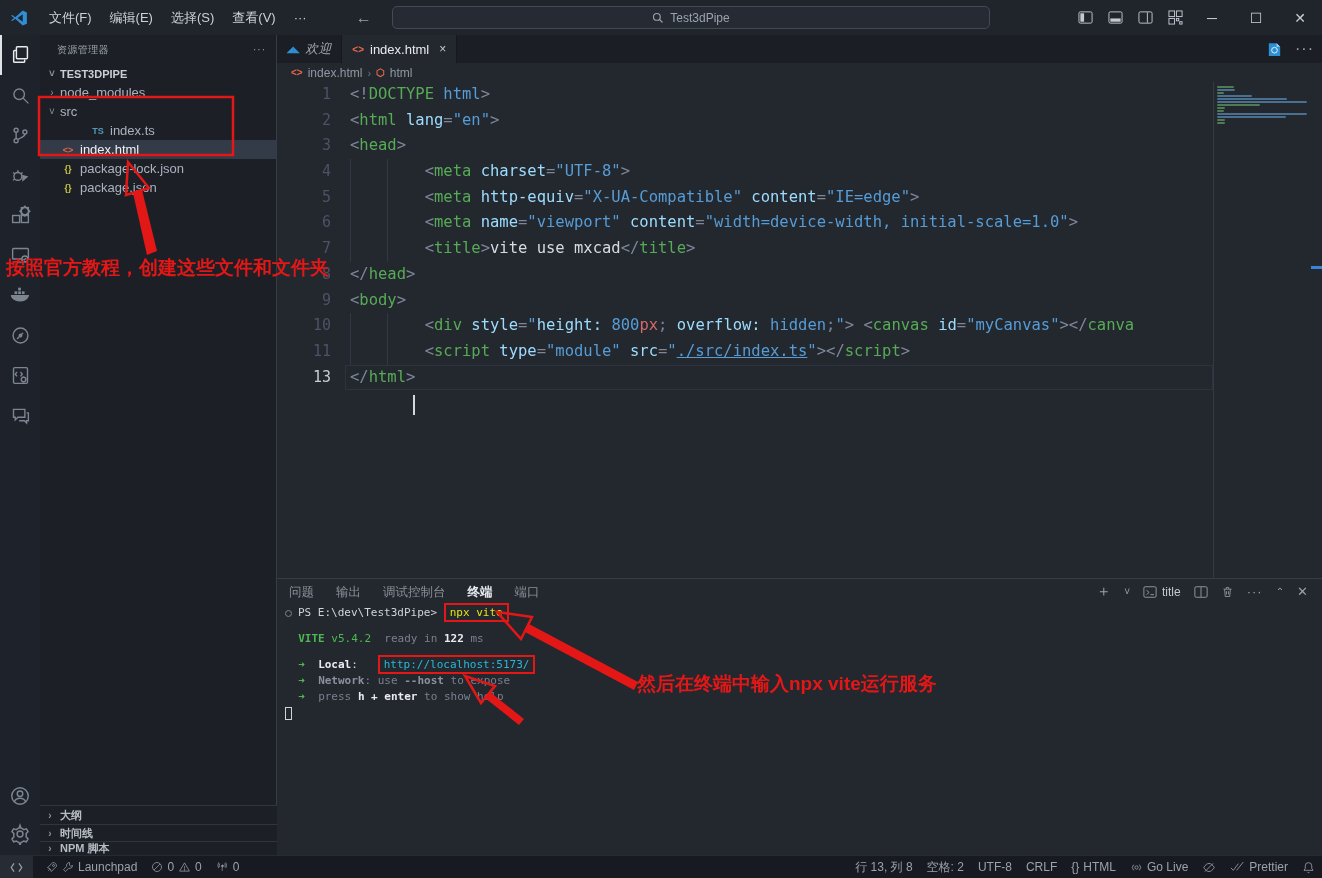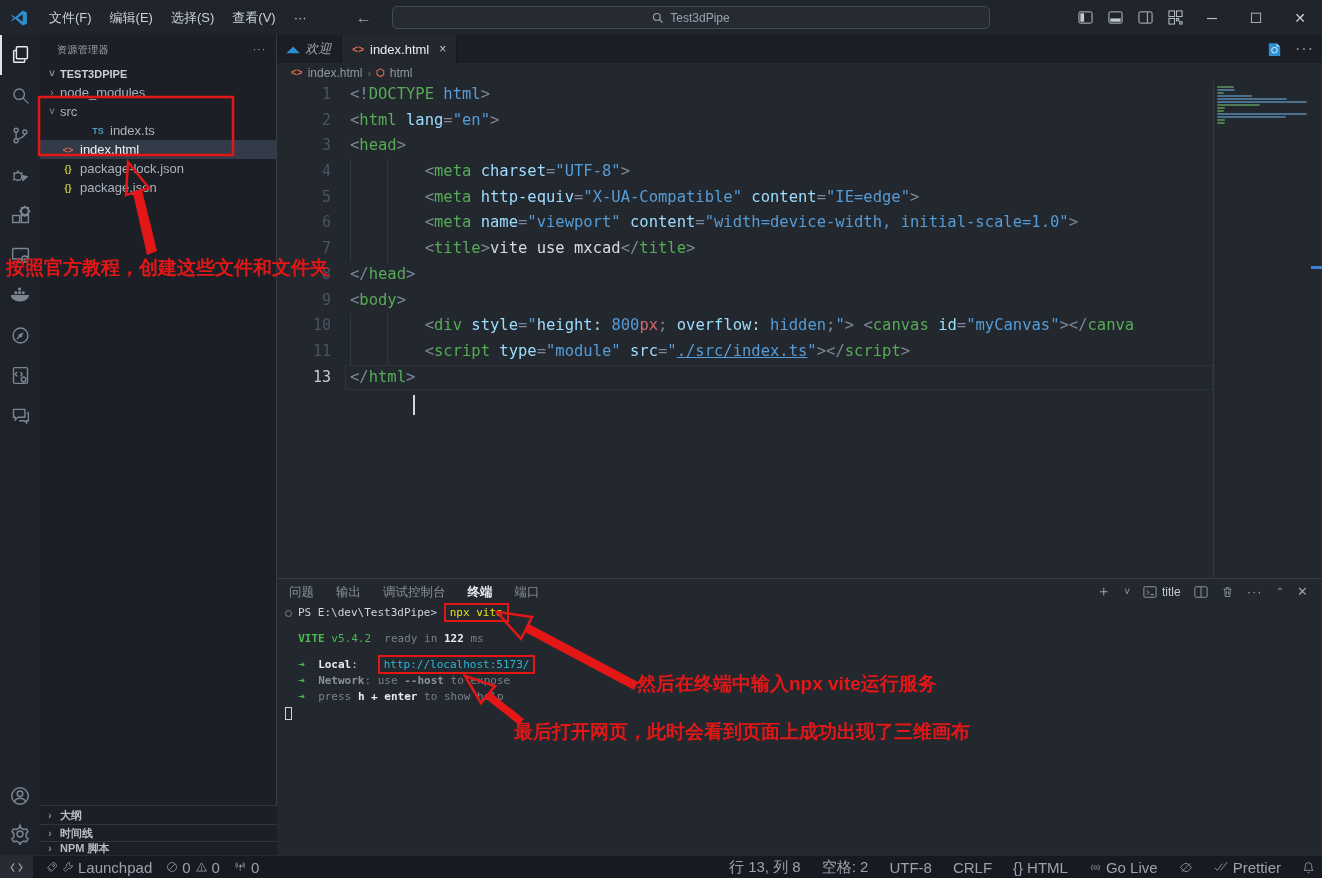--- a/index.html
+++ b/index.html
@@ -97,24 +97,24 @@
   .fg{color:#cfd3da}.fgb{color:#e8ebef;font-weight:bold}.dim{color:#79818d}
   .dimb{color:#8a919c;font-weight:bold}.yel{color:#e5e510}
   .grn{color:#4db954}.grnb{color:#4db954;font-weight:bold}
   .cyn{color:#29b8db}.rbox{border:2px solid #e41717;padding:1px 4px;}
   .cir { display:inline-block; width:7px; height:7px; border:1px solid #79818d; border-radius:50%;
     margin-right:6px; vertical-align:middle; }
   .tcursor { display:inline-block; width:7px; height:13px; border:1px solid #cfd3da; vertical-align:middle; }
 
   
   #statusbar { left:0; top:855px; width:1322px; height:23px; background:#171a20;
-    border-top:1px solid #262b33; display:flex; align-items:center; color:#9aa2ac; font-size:15px; }
+    border-top:1px solid #262b33; display:flex; align-items:center; color:#9aa2ac; font-size:12px; }
   .sb-item { display:flex; align-items:center; gap:4px; padding:0 7px; height:23px; }
   #sb-remote { background:#272c34; padding:0 10px; margin-right:6px; }
-  #sb-right { margin-left:auto; display:flex; align-items:flex-start;gap:7px; }
+  #sb-right { margin-left:auto; display:flex; align-items:flex-start; }
 
   
   #anno-svg { left:0; top:0; width:1322px; height:878px; pointer-events:none; z-index:50; }
   .anno-text { position:absolute; color:#e41717; font-size:19px; font-weight:600;
     white-space:nowrap; z-index:51; pointer-events:none; }
   svg { display:block; }
 </style>
 </head>
 <body>
 
@@ -504,21 +504,20 @@
       <div class="sb-item">
         <svg width="13" height="13" viewBox="0 0 16 16" fill="none" stroke="currentColor">
             <path d="M8 2 a4 4 0 0 1 4 4 v3 l1.5 2.5 h-11 L4 9 V6 a4 4 0 0 1 4-4 Z M6.8 13.5 a1.3 1.3 0 0 0 2.4 0"></path>
           </svg>
         </div>
     </div>
   </div>
 
   <div class="anno-text" style="left:637px; top:671px;">然后在终端中输入npx vite运行服务</div>
   <div class="anno-text" style="left:6px; top:255px;">按照官方教程，创建这些文件和文件夹</div>
-  <div class="anno-text" style="left:514px; top:719px;">最后打开网页，此时会看到页面上成功出现了三维画布</div>
 
   <svg class="abs" id="anno-svg" viewBox="0 0 1322 878">
 
     <rect x="39" y="97" width="194" height="58" fill="none" stroke="#e41717" stroke-width="2.5"></rect>
 
     <polygon points="128,162 149,188 126,195" fill="none" stroke="#e41717" stroke-width="2.5"></polygon>
     <polygon points="142,190 157,251 147,255 133,193" fill="#e41717"></polygon>
 
     <polygon points="497,612 532,617 521,639" fill="none" stroke="#e41717" stroke-width="2.5"></polygon>
     <polygon points="529,624 638,682 634,690 525,632" fill="#e41717"></polygon>

